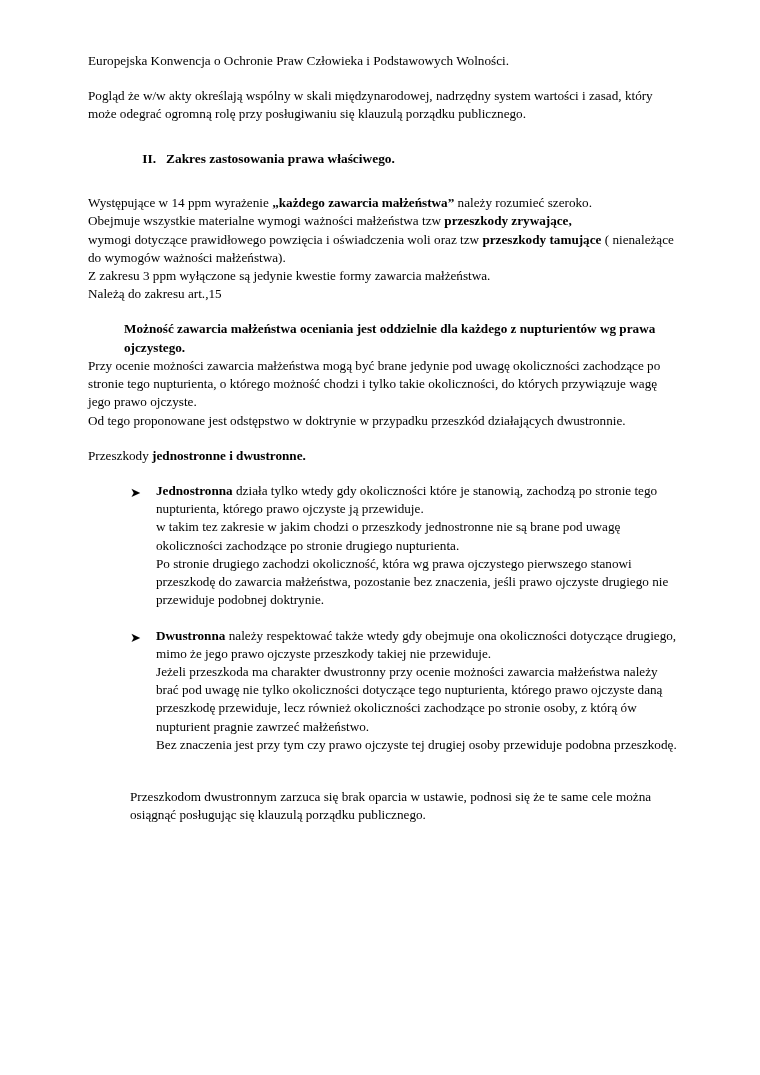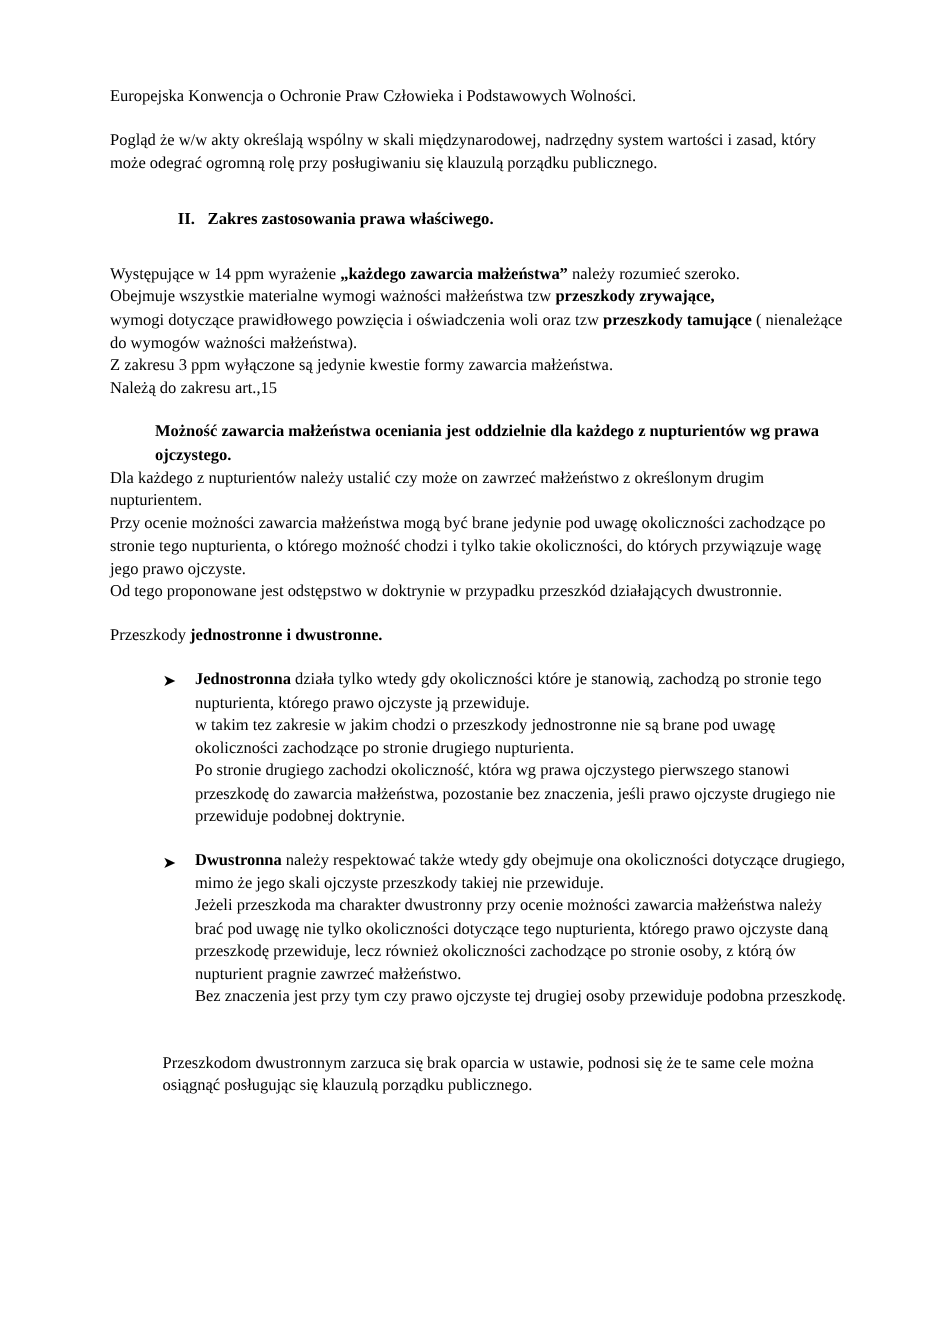--- a/index.html
+++ b/index.html
@@ -12,21 +12,21 @@
     height: 1075px;
     font-family: "Liberation Serif", serif;
     color: #000000;
   }
   .page {
     position: relative;
     width: 760px;
     height: 1075px;
     background: #ffffff;
     box-sizing: border-box;
-    padding: 68px 78px 40px 88px;
+    padding: 52px 78px 40px 88px;
   }
   .doc-body {
     font-size: 13.2px;
     line-height: 1.38;
     text-align: left;
   }
   p {
     margin: 0;
   }
   .para {
@@ -111,21 +111,20 @@
     <p class="para"><span>wymogi dotyczące prawidłowego powzięcia i oświadczenia woli oraz tzw </span><span class="bold">przeszkody tamujące</span><span> ( nienależące do wymogów ważności małżeństwa).</span></p>
 
     <p class="para">Z zakresu 3 ppm wyłączone są jedynie kwestie formy zawarcia małżeństwa.</p>
 
     <p class="para">Należą do zakresu art.,15</p>
 
     <div class="gap"></div>
 
     <p class="para block-bold">Możność zawarcia małżeństwa oceniania jest oddzielnie dla każdego z nupturientów wg prawa ojczystego.</p>
 
-    <p class="para">Dla każdego z nupturientów należy ustalić czy może on zawrzeć małżeństwo z określonym drugim nupturientem.</p>
 
     <p class="para">Przy ocenie możności zawarcia małżeństwa mogą być brane jedynie pod uwagę okoliczności zachodzące po stronie tego nupturienta, o którego możność chodzi i tylko takie okoliczności, do których przywiązuje wagę jego prawo ojczyste.</p>
 
     <p class="para">Od tego proponowane jest odstępstwo w doktrynie w przypadku przeszkód działających dwustronnie.</p>
 
     <div class="gap"></div>
 
     <p class="para"><span>Przeszkody </span><span class="bold">jednostronne i dwustronne.</span></p>
 
     <div class="gap"></div>
@@ -143,21 +142,21 @@
         </span>
       </div>
 
       <div class="gap"></div>
 
       <div class="bullet-item">
         <span class="bullet-arrow">
           <span class="arrow-glyph">➤</span>
         </span>
         <span class="bullet-text">
-          <span class="bold">Dwustronna</span><span> należy respektować także wtedy gdy obejmuje ona okoliczności dotyczące drugiego, mimo że jego skali ojczyste przeszkody takiej nie przewiduje.</span>
+          <span class="bold">Dwustronna</span><span> należy respektować także wtedy gdy obejmuje ona okoliczności dotyczące drugiego, mimo że jego prawo ojczyste przeszkody takiej nie przewiduje.</span>
           <p class="para">Jeżeli przeszkoda ma charakter dwustronny przy ocenie możności zawarcia małżeństwa należy brać pod uwagę nie tylko okoliczności dotyczące tego nupturienta, którego prawo ojczyste daną przeszkodę przewiduje, lecz również okoliczności zachodzące po stronie osoby, z którą ów nupturient pragnie zawrzeć małżeństwo.</p>
           <p class="para">Bez znaczenia jest przy tym czy prawo ojczyste tej drugiej osoby przewiduje podobna przeszkodę.</p>
         </span>
       </div>
 
     </div>
 
     <div class="gap"></div>
 
 

